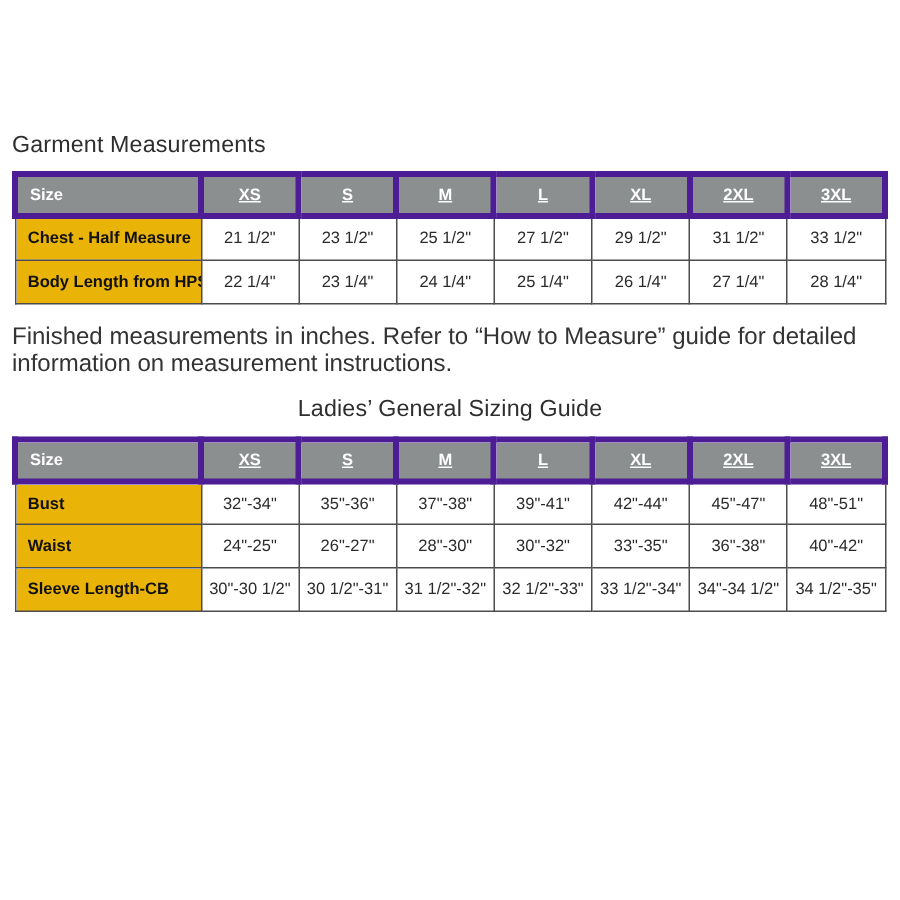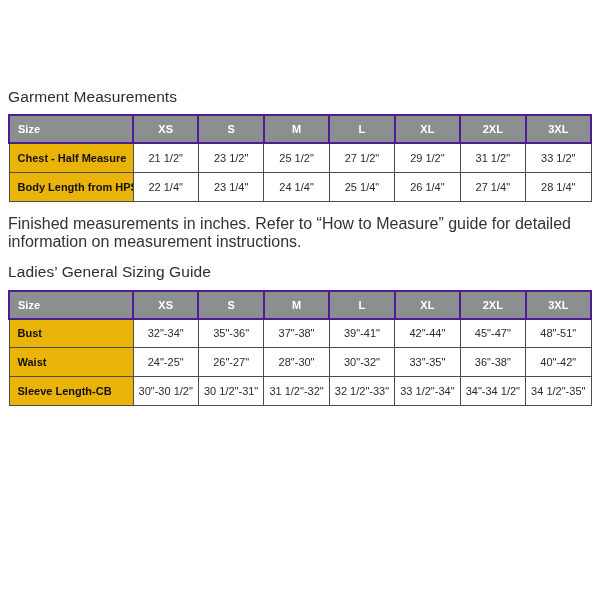--- a/index.html
+++ b/index.html
@@ -21,50 +21,52 @@
   .section-title {
     font-size: 15.5px;
     font-weight: 400;
     color: #2e2e2e;
     margin: 0 0 8px 0;
     letter-spacing: 0.1px;
   }
   .section-title.second {
     margin-top: 0;
     margin-bottom: 9px;
+    text-align: center;
   }
   table.size-table {
     border-collapse: collapse;
     table-layout: fixed;
     width: 584px;
   }
   table.size-table col.label-col { width: 124px; }
   table.size-table th,
   table.size-table td {
     border: 1px solid #4c4c4c;
     font-size: 11px;
     height: 29px;
     padding: 0 4px;
     box-sizing: border-box;
     white-space: nowrap;
     overflow: hidden;
   }
   table.size-table thead th {
     background: #8c8f90;
     color: #ffffff;
-    border: 2px solid #4c1d95;
+    border: 4px solid #4c1d95;
     font-weight: 700;
     height: 28px;
   }
   table.size-table thead th.corner {
     text-align: left;
     padding-left: 8px;
   }
   table.size-table thead th.size-col {
     text-align: center;
+    text-decoration: underline;
   }
   table.size-table tbody th.row-label {
     background: #eab308;
     color: #111111;
     font-weight: 700;
     text-align: left;
     padding-left: 8px;
   }
   table.size-table tbody td {
     background: #ffffff;

